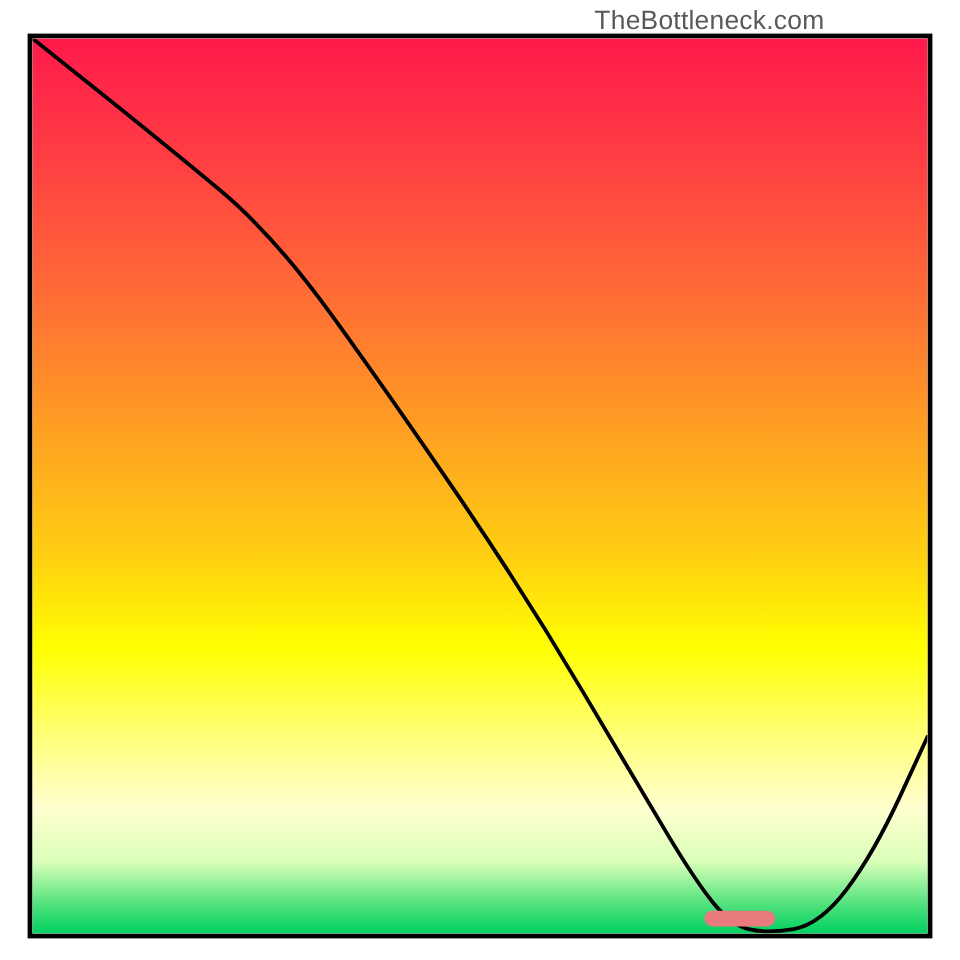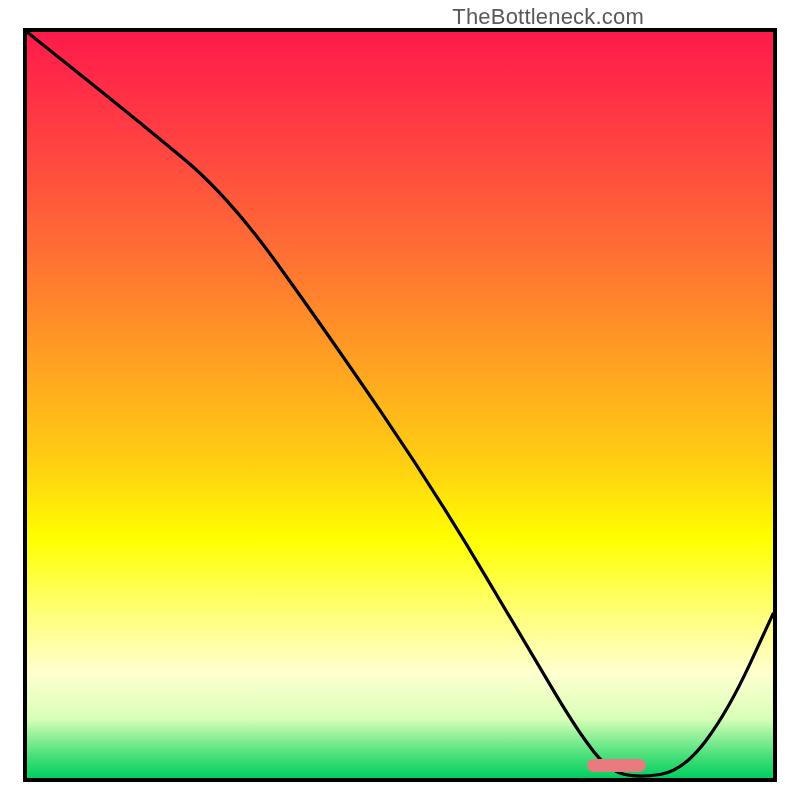--- a/index.html
+++ b/index.html
@@ -1,16 +1,16 @@
 <!DOCTYPE html>
 <html><head>
 <meta charset="utf-8">
 <style>
   html,body{margin:0;padding:0;width:800px;height:800px;background:#fff;font-family:Arial,Helvetica,sans-serif;}
-  .wrap{position:relative;width:664px;height:800px;}
+  .wrap{position:relative;width:664px;height:800px;padding-left:43px;}
   .watermark{position:absolute;top:4px;right:20px;font-size:22px;color:#58595b;font-weight:400;letter-spacing:0.2px;}
   .plotbox{position:absolute;left:23px;top:28px;width:754px;height:754px;border:4px solid #000;box-sizing:border-box;overflow:hidden;}
   .grad{position:absolute;inset:0;
     background:linear-gradient(to bottom,
       #ff1a4b 0%,
       #ff3a44 12%,
       #ff6a36 28%,
       #ffa022 44%,
       #ffd012 58%,
       #ffff00 68%,

